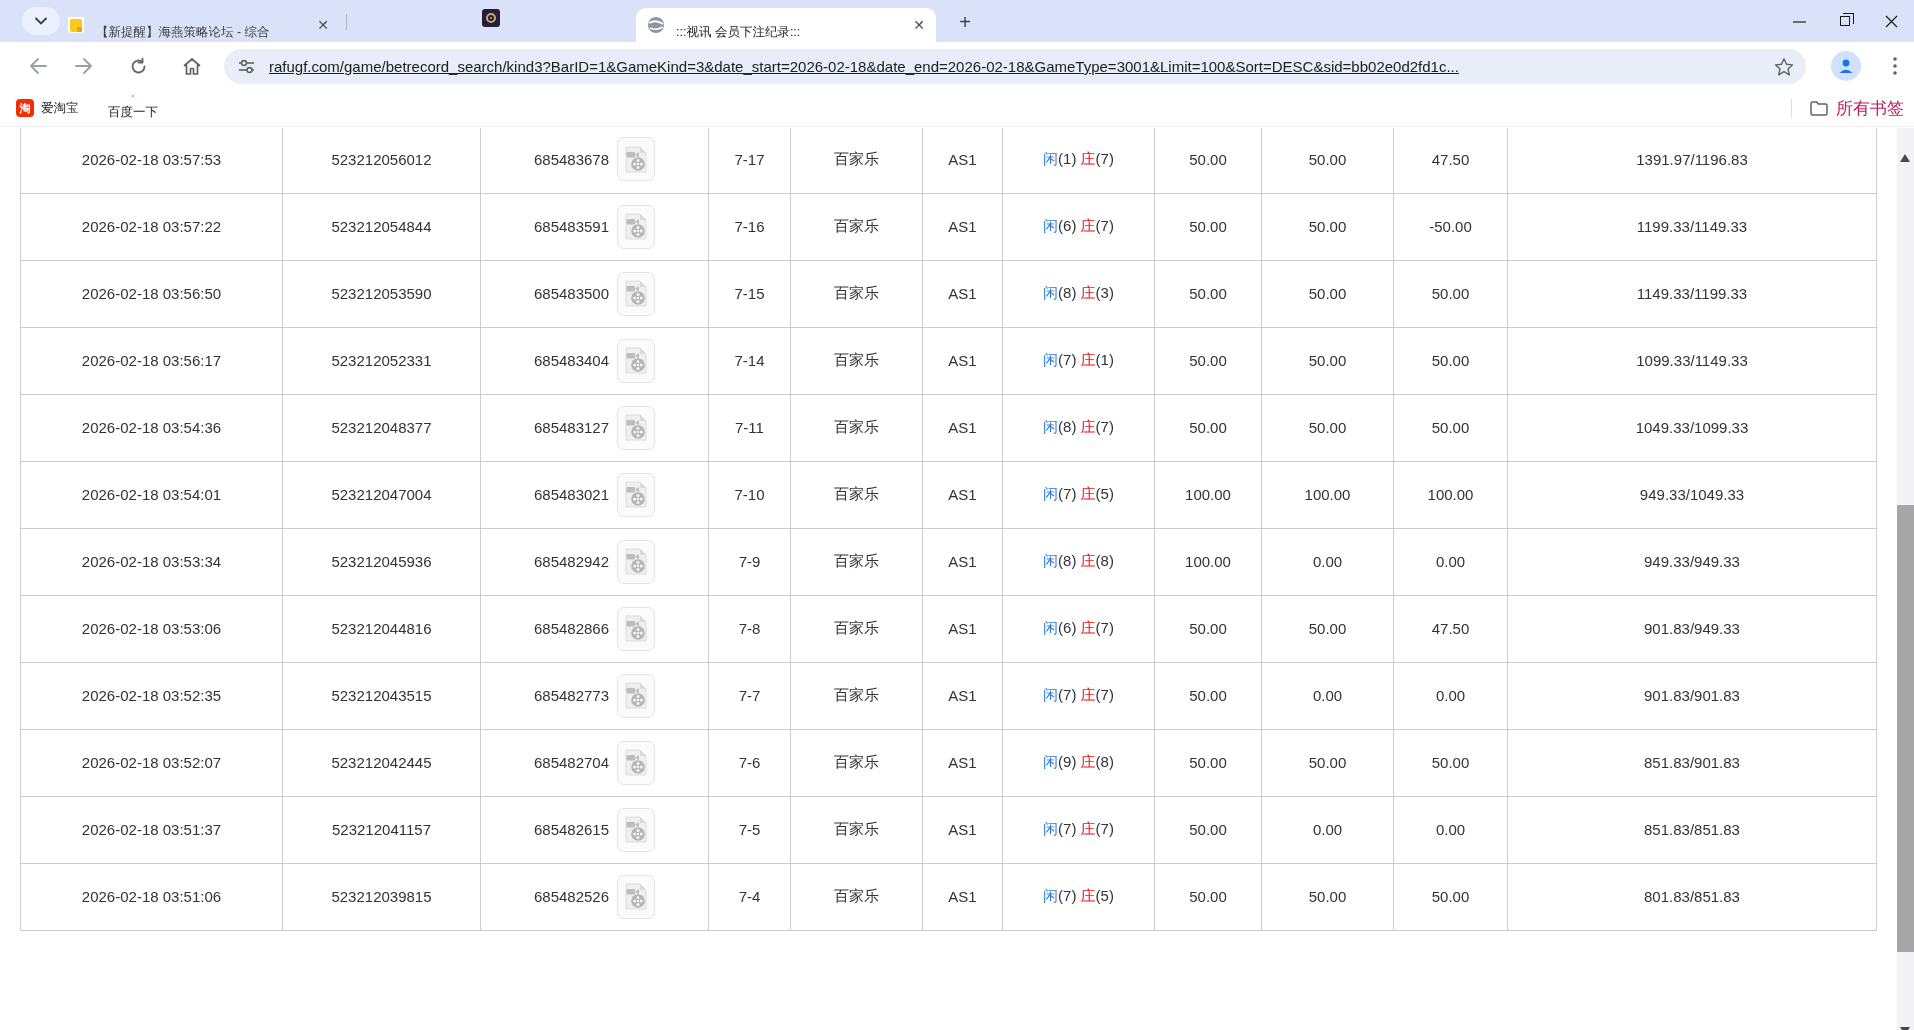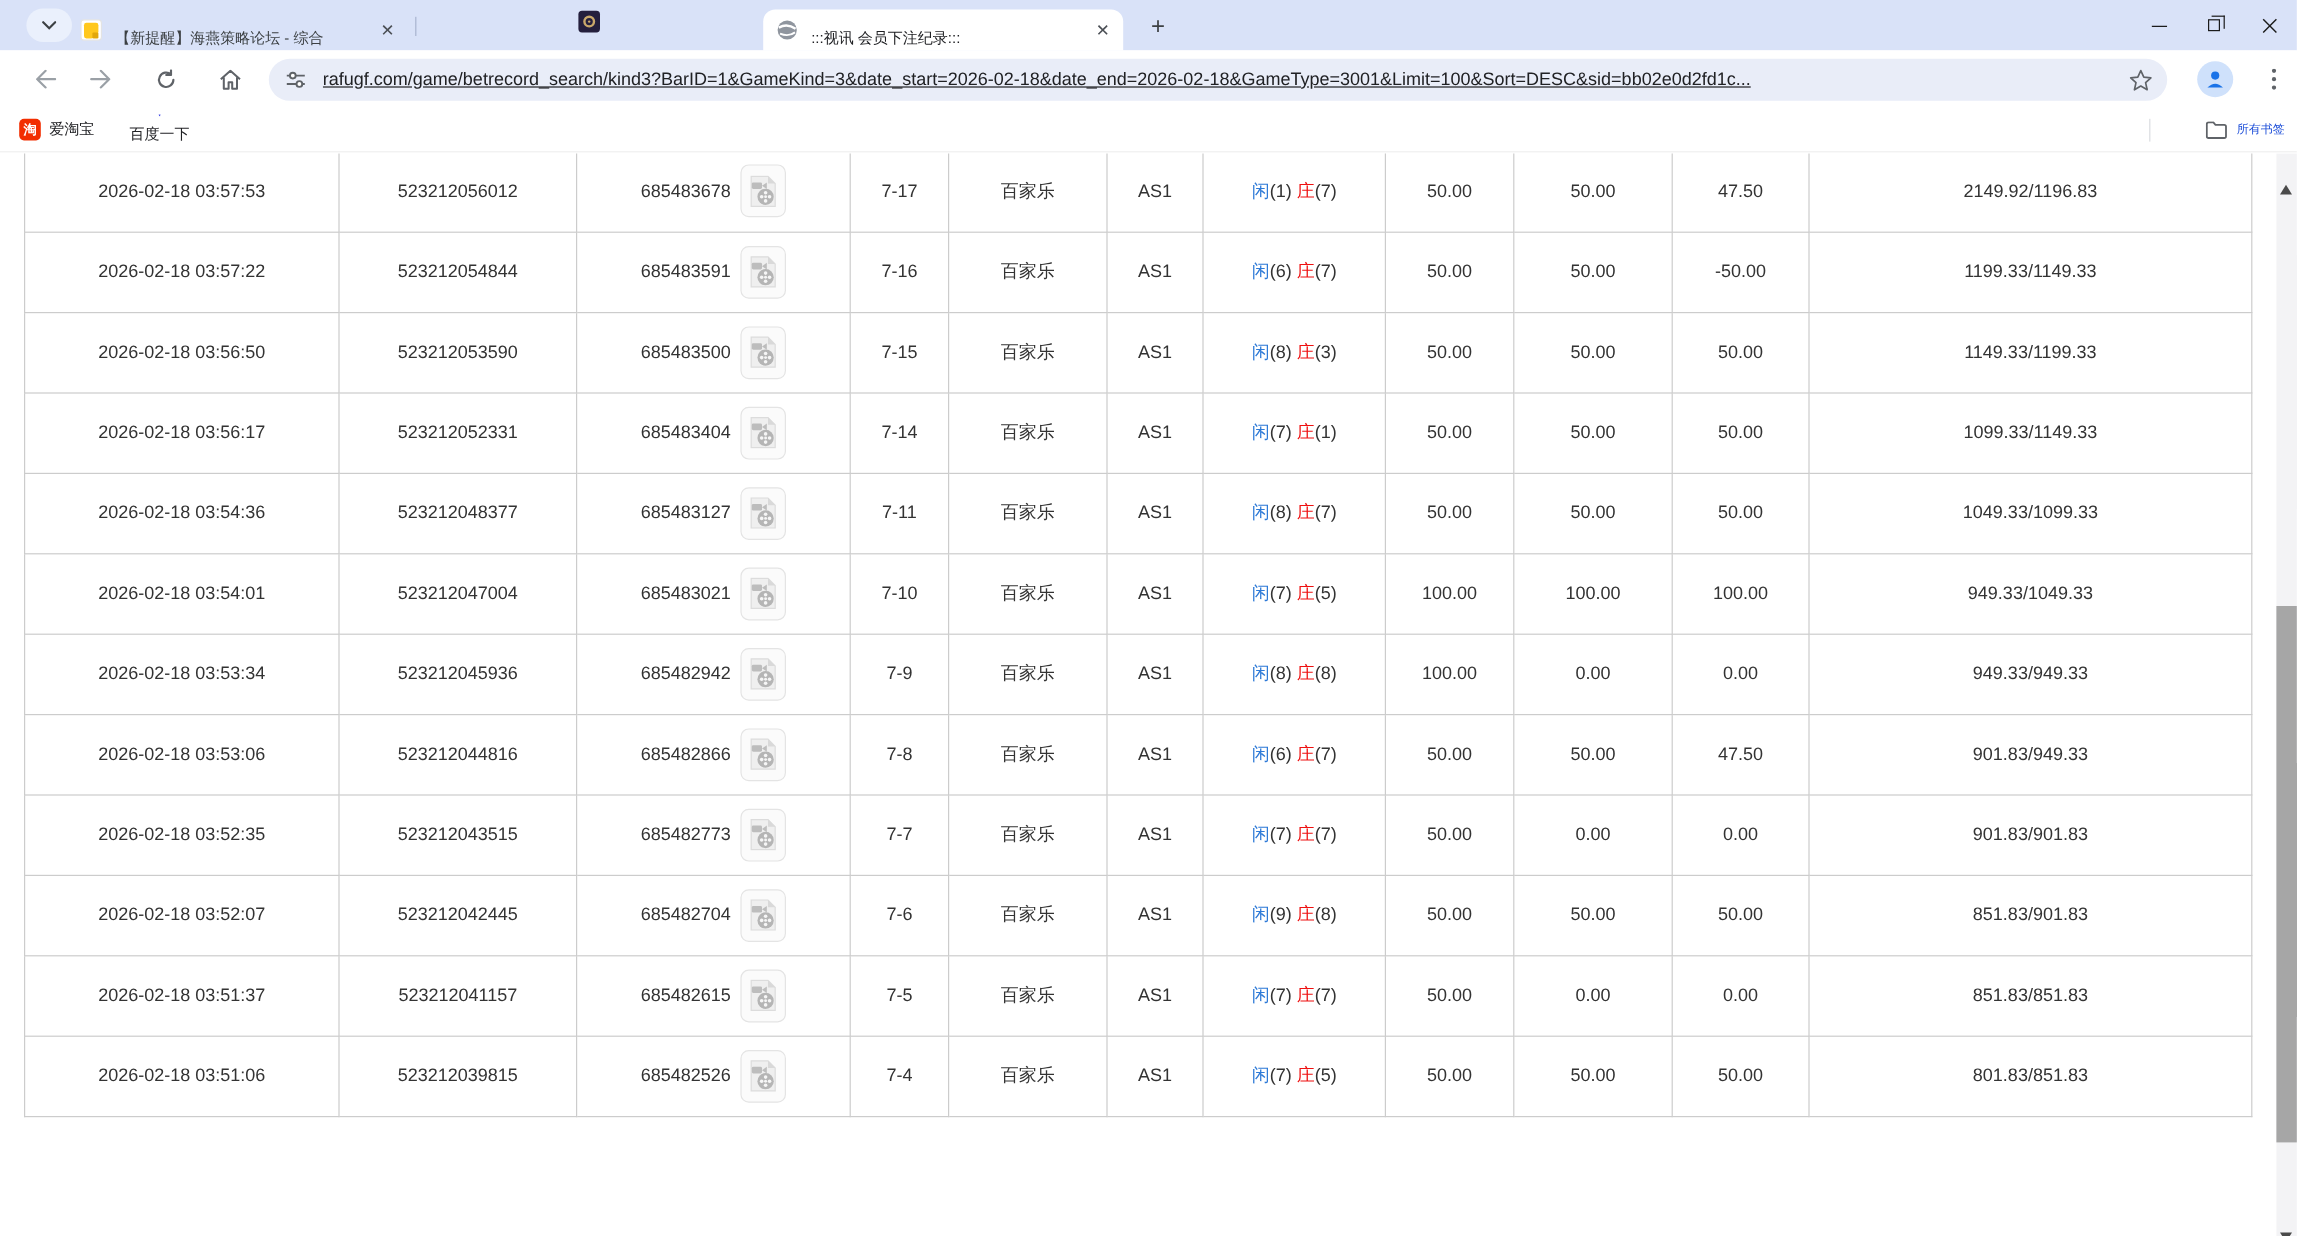--- a/index.html
+++ b/index.html
@@ -48,21 +48,21 @@
   .kebab{position:absolute;left:1880px;top:9px;width:30px;height:30px;display:flex;align-items:center;
     justify-content:center;cursor:pointer;}
 
   
   .bookbar{position:absolute;left:0;top:90px;width:1914px;height:37px;background:#fff;border-bottom:1px solid #efefef;}
   .bm{position:absolute;top:5px;height:26px;display:flex;align-items:center;gap:7px;padding:0 8px;
     border-radius:13px;font-size:12.5px;color:#202124;cursor:pointer;}
   .bm-ico-tao{width:18px;height:18px;background:#f22e00;border-radius:4px;color:#fff;font-size:11px;
     display:flex;align-items:center;justify-content:center;font-weight:bold;}
   .bm-right{position:absolute;right:10px;top:5px;height:26px;display:flex;align-items:center;gap:8px;
-    font-size:10px;color:#1d4ed8;cursor:pointer;font-family:Liberation Serif, serif;}
+    font-size:17px;color:#be185d;cursor:pointer;font-family:Liberation Serif, serif;}
   .bm-divider{position:absolute;right:122px;top:9px;width:1px;height:19px;background:#dadce0;}
 
   
   .content{position:absolute;left:0;top:128px;width:1914px;height:902px;background:#fff;overflow:hidden;}
   table.bet{position:absolute;left:20px;top:-2px;width:1856px;border-collapse:collapse;table-layout:fixed;}
   table.bet td{border:1px solid var(--border-gray);text-align:center;font-size:15px;color:#333;
     height:67px;padding:0;overflow:hidden;white-space:nowrap;}
   table.bet tbody tr:first-child td{border-top:none;}
   .cell-gameno{display:flex;align-items:center;justify-content:center;gap:8px;height:100%;}
   .video-btn{width:38px;height:44px;border:1px solid #e4e4e4;border-radius:7px;background:#fbfbfb;
@@ -261,21 +261,21 @@
   </span>
 </span>
             </td>
             <td>7-17</td>
             <td>百家乐</td>
             <td>AS1</td>
             <td><span class="p-lbl">闲</span><span>(1) </span><span class="b-lbl">庄</span><span>(7)</span></td>
             <td class="bet-amt">50.00</td>
             <td>50.00</td>
             <td>47.50</td>
-            <td>2149.92/1196.83</td>
+            <td>1391.97/1196.83</td>
           </tr>
           <tr>
             <td>2026-02-18 03:57:22</td>
             <td>523212054844</td>
             <td>
               <span class="cell-gameno">
                 <span>685483591</span>
   <span class="video-btn">
     <svg width="22" height="27" viewBox="0 0 22 27">
       <path d="M1 1 H15 L21 7 V26 H1 Z" fill="#efefef" stroke="#dcdcdc"></path>

